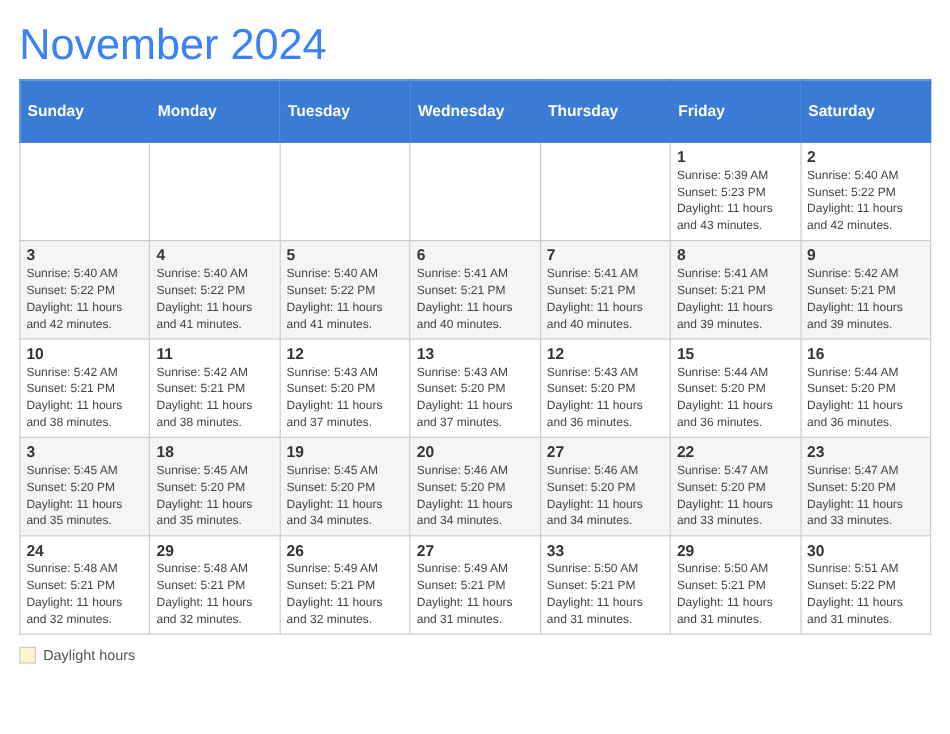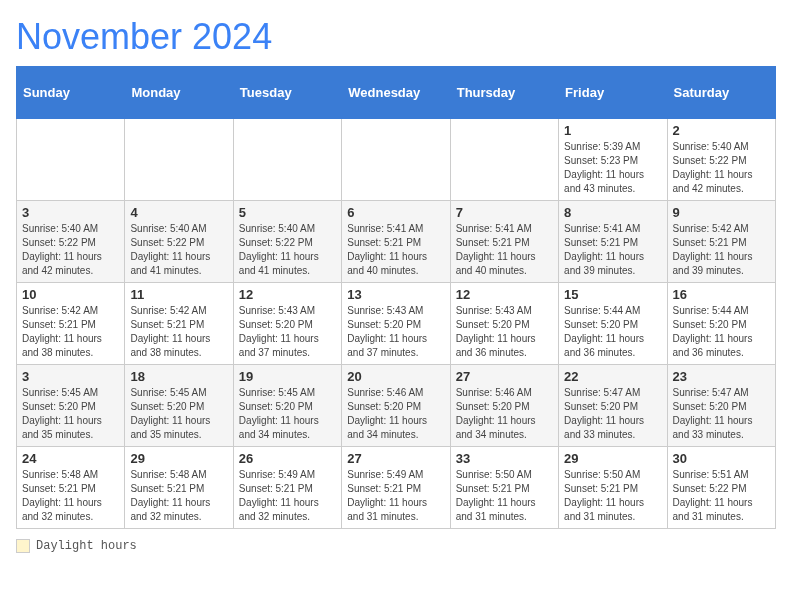--- a/index.html
+++ b/index.html
@@ -89,21 +89,20 @@
       gap: 24px;
       margin-top: 10px;
       font-size: 12px;
       color: #555;
       align-items: center;
     }
     .legend-item {
       display: flex;
       align-items: flex-start;
       gap: 6px;
-      font-family: Liberation Mono, monospace;
     }
     .legend-box {
       width: 14px;
       height: 14px;
       border: 1px solid #ccc;
     }
   </style>
 </head>
 <body>
 

